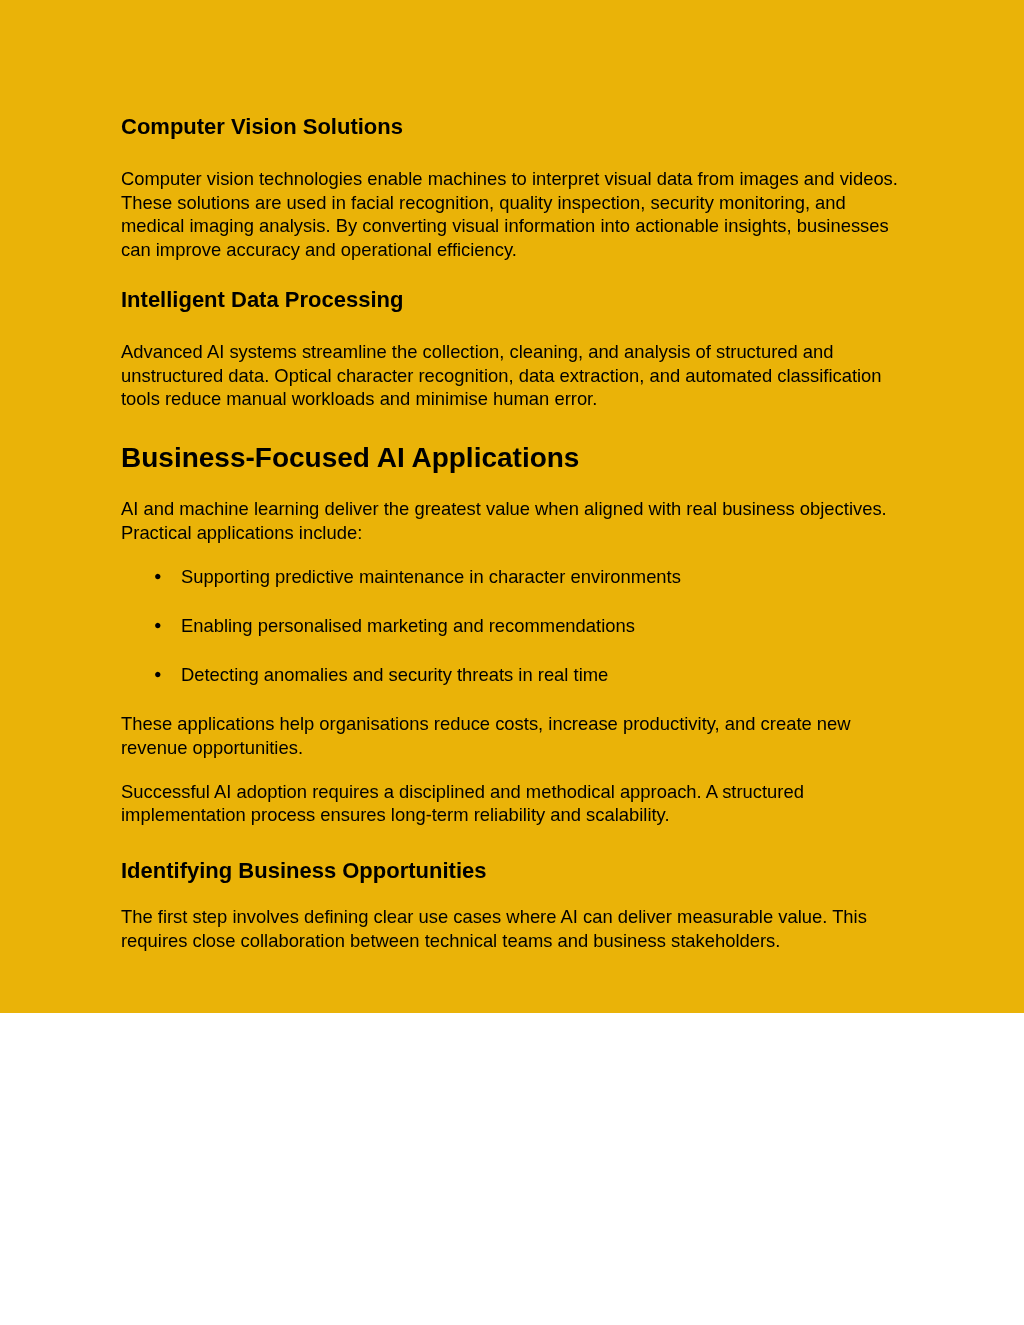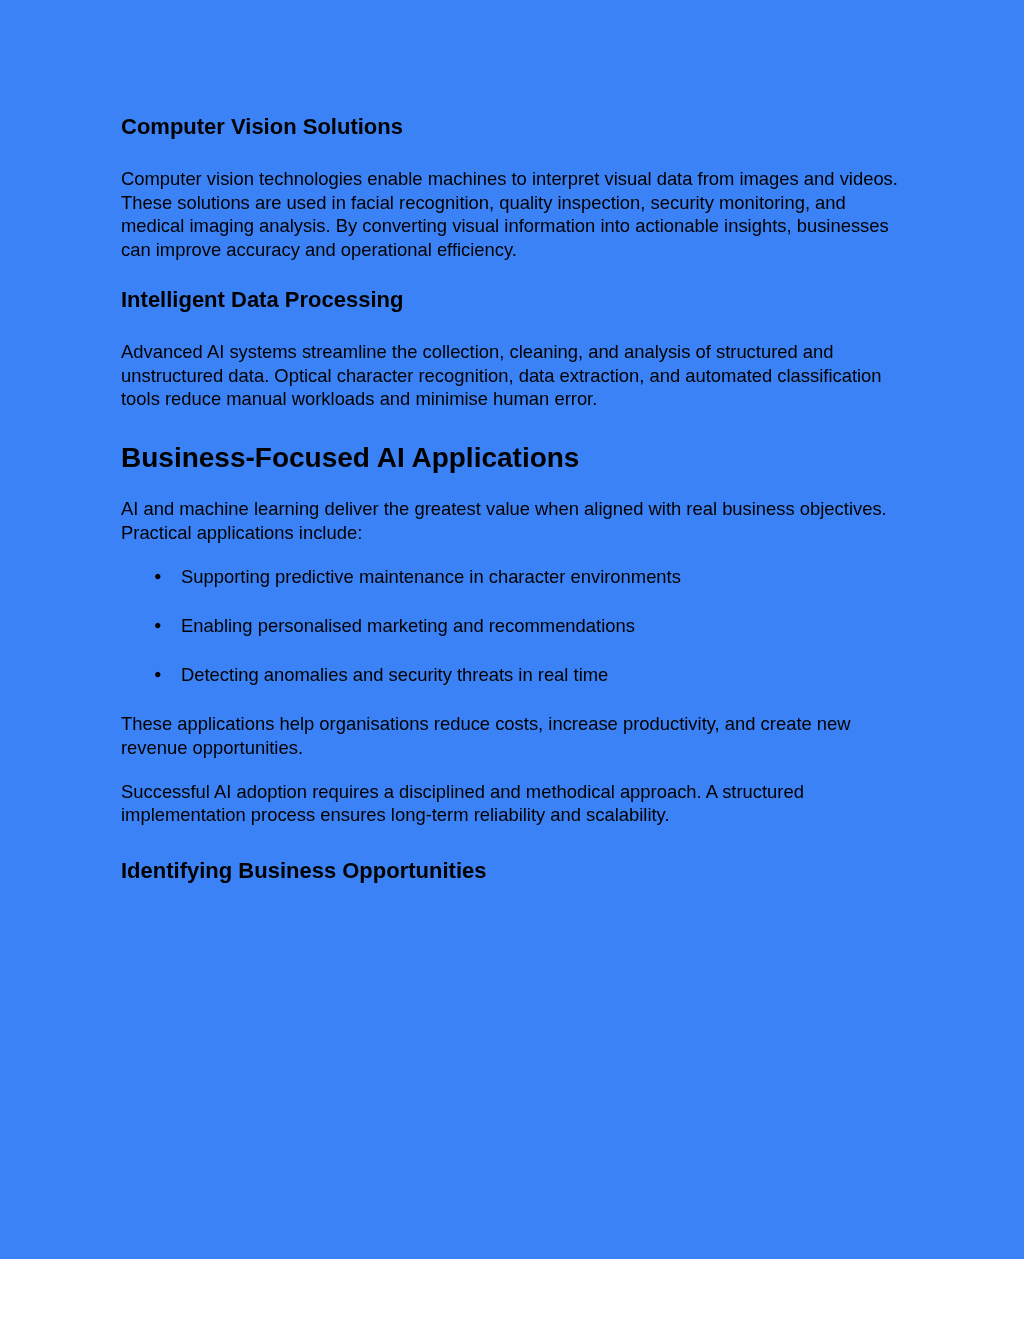--- a/index.html
+++ b/index.html
@@ -3,22 +3,22 @@
 <meta charset="utf-8">
 <style>
   html, body {
     margin: 0;
     padding: 0;
     background: #ffffff;
   }
   .page {
     position: relative;
     width: 1024px;
-    height: 1259px;
-    background: #3b82f6;
+    height: 1013px;
+    background: #eab308;
     overflow: hidden;
     font-family: "Liberation Sans", sans-serif;
     color: #000000;
   }
   .content {
     padding: 113px 121px 0 121px;
     width: 782px;
   }
   h1, h2, p, ul, li {
     margin: 0;
@@ -90,15 +90,16 @@
       <li>Detecting anomalies and security threats in real time</li>
     </ul>
 
     <p class="mt-outro">These applications help organisations reduce costs, increase productivity, and create new revenue opportunities.</p>
 
 
     <p class="mt-p-after-h1">Successful AI adoption requires a disciplined and methodical approach. A structured implementation process ensures long-term reliability and scalability.</p>
 
     <h2 class="mt-h2-3">Identifying Business Opportunities</h2>
 
+    <p class="mt-p-after-h1">The first step involves defining clear use cases where AI can deliver measurable value. This requires close collaboration between technical teams and business stakeholders.</p>
 
   </div>
 </div>
 
 </body></html>

